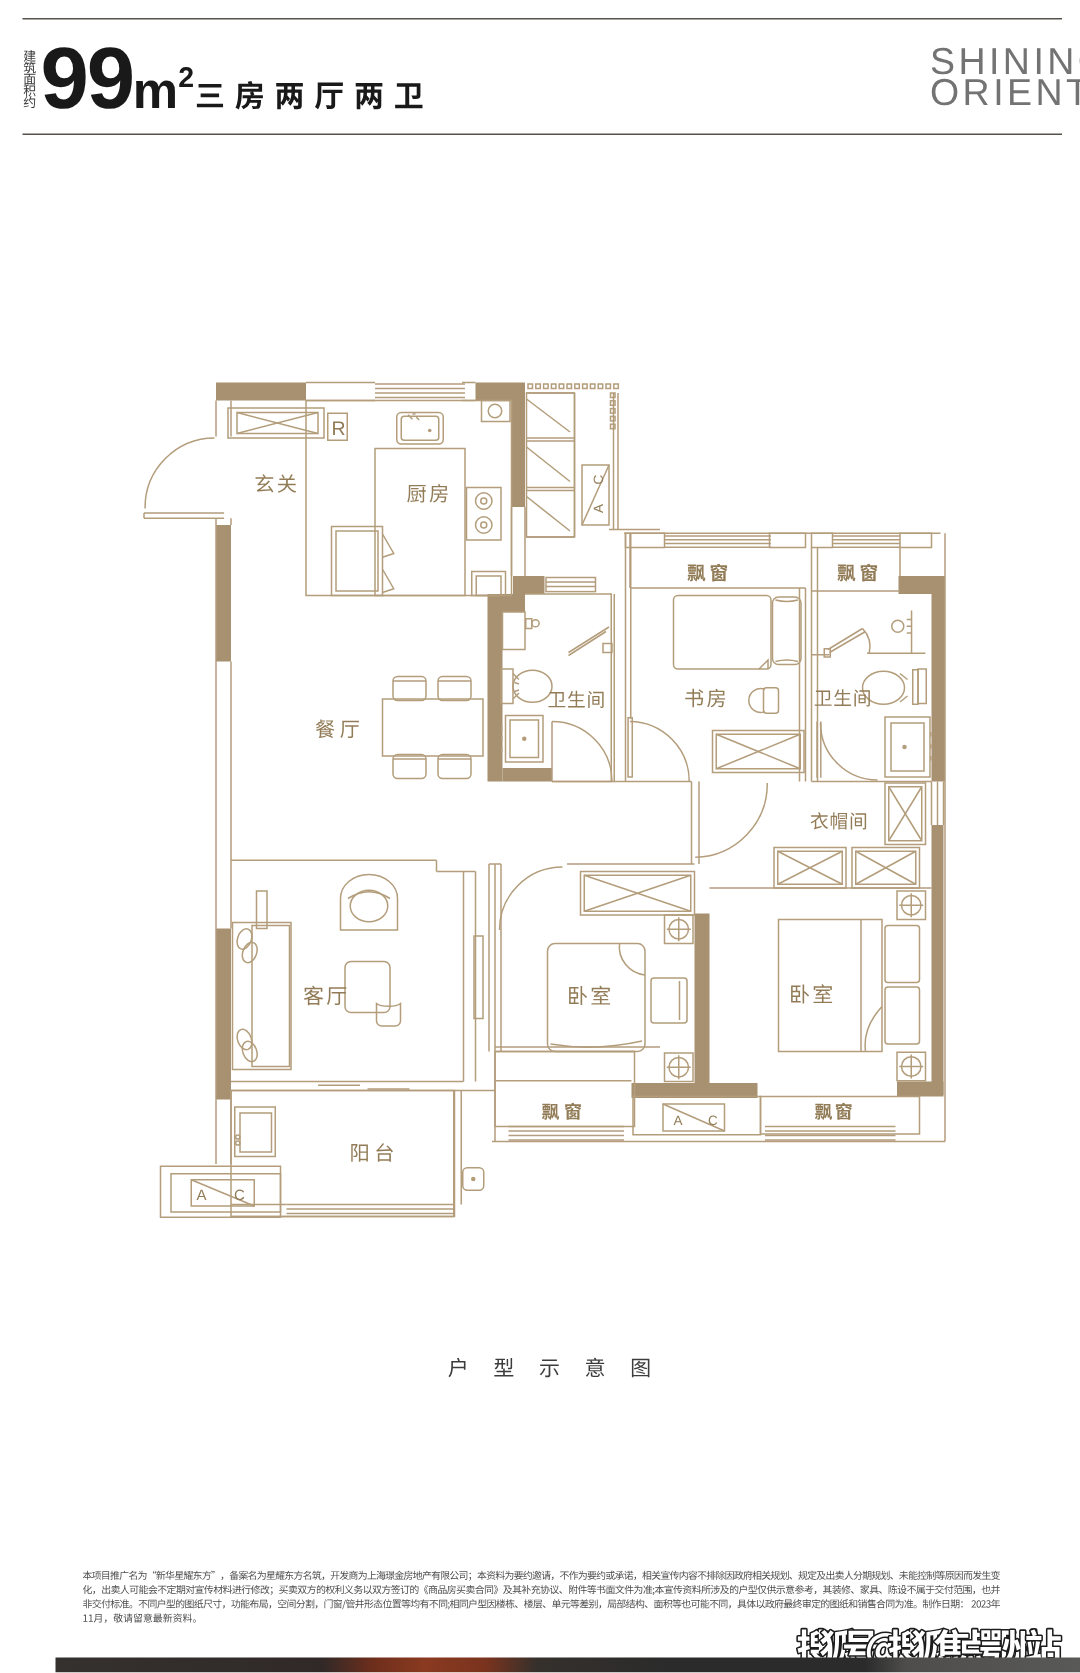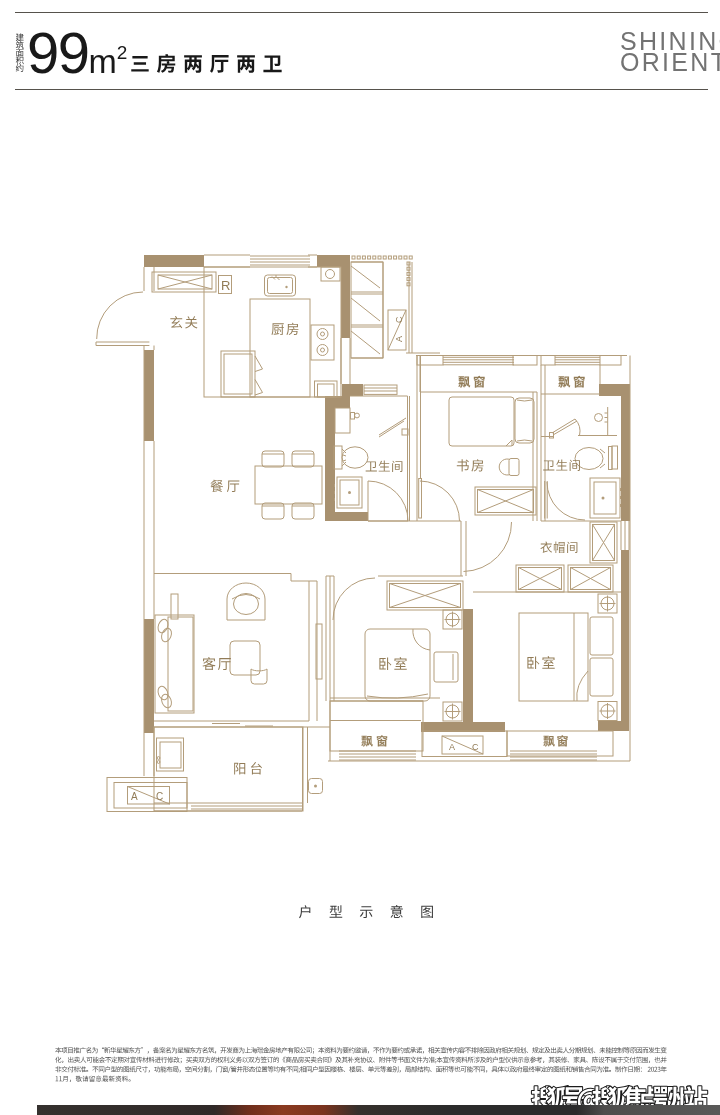--- a/index.html
+++ b/index.html
@@ -1,20 +1,20 @@
 <!DOCTYPE html>
 <html><head>
 <meta charset="utf-8">
 <style>
   html,body{margin:0;padding:0;}
   body{width:720px;height:1115px;position:relative;background:#fff;overflow:hidden;
        font-family:"Liberation Sans", sans-serif;}
   .abs{position:absolute;}
   .rule{position:absolute;left:15px;width:693px;height:0;border-top:1.3px solid #56524c;}
-  #big{left:27px;top:19px;font-size:58px;color:#191919;letter-spacing:-1.5px;font-weight:400;}
+  #big{left:27px;top:19px;font-size:58px;color:#191919;letter-spacing:-1.5px;font-weight:700;}
   #big .m{font-size:34px;letter-spacing:0;}
   #big sup{font-size:19px;letter-spacing:0;vertical-align:14px;}
   #logo{left:620px;top:31px;text-align:left;font-size:25px;color:#737373;
         letter-spacing:2.3px;line-height:21.3px;}
   #bar{left:37px;top:1105px;width:683px;height:10px;
        background:linear-gradient(90deg,#35312e 0%,#302928 26%,#6e2e1c 31%,#8a3a20 36%,#7a331e 42%,#35302c 47%,#2b2b2b 60%,#2b2b2b 79%,#4e4d4c 83%,#595958 100%);}
 </style>
 </head>
 <body>
   <div class="rule" style="top:12px"></div>

